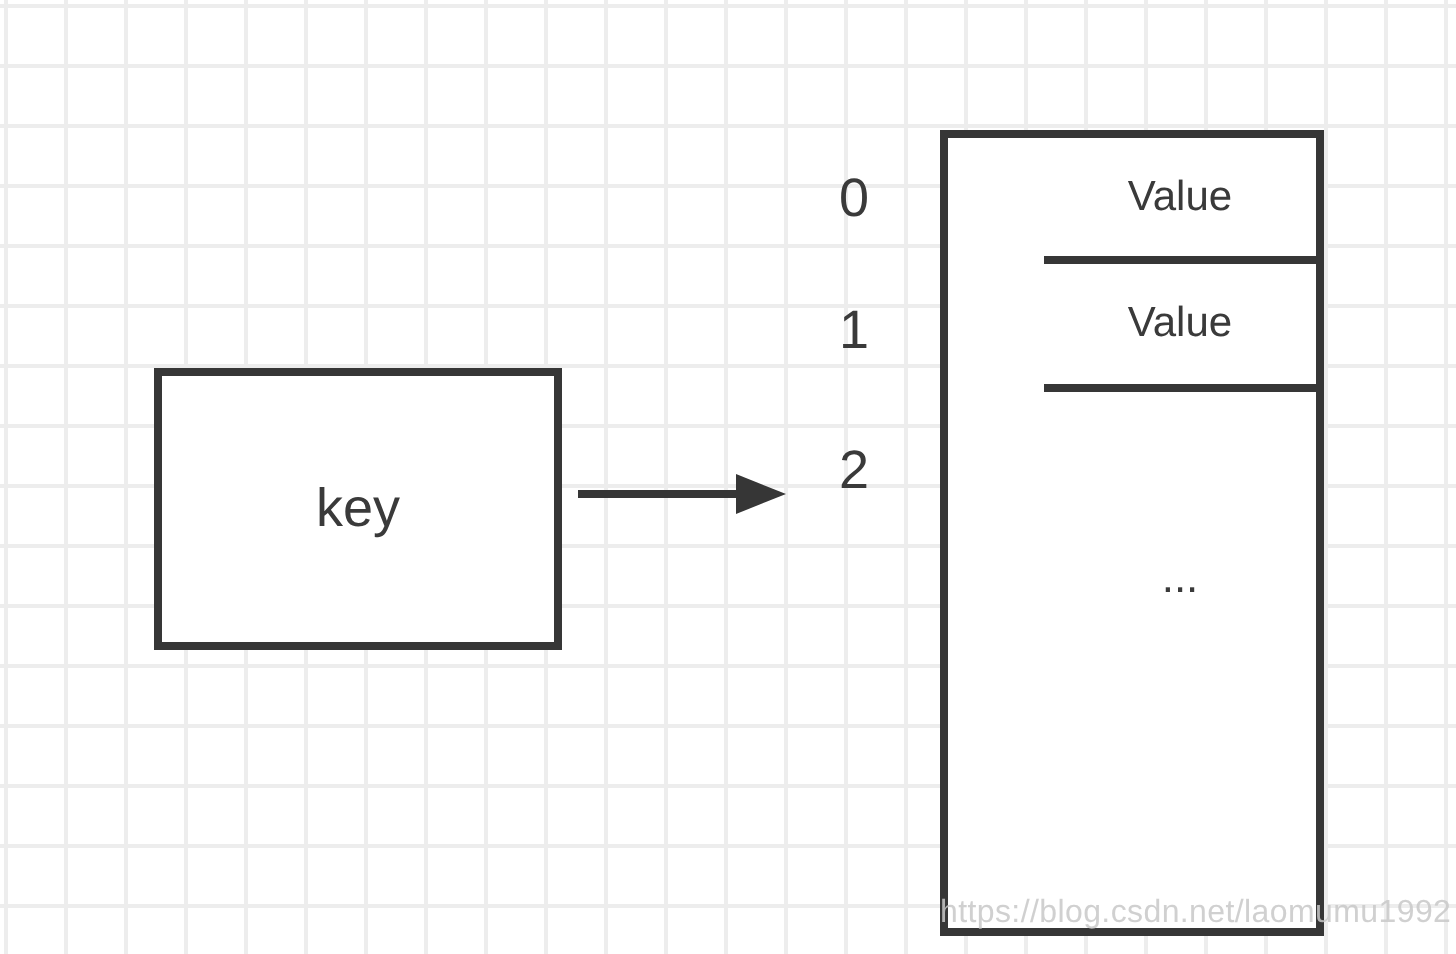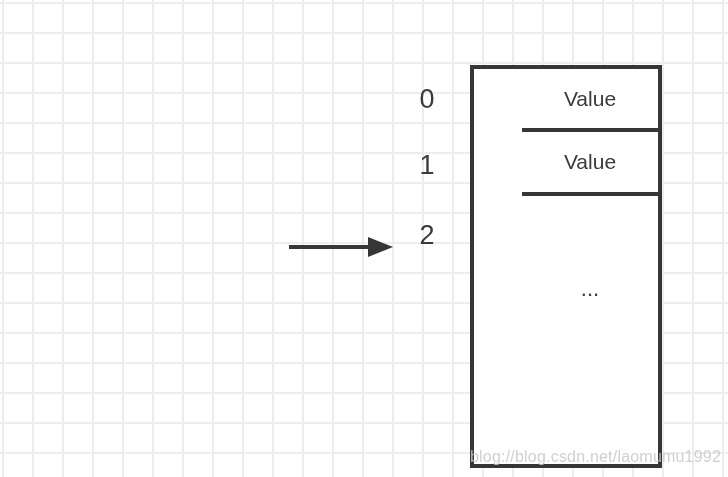--- a/index.html
+++ b/index.html
@@ -123,29 +123,32 @@
     white-space: nowrap;
     color: rgba(200, 200, 200, 0.85);
     letter-spacing: 0.2px;
   }
 </style>
 </head>
 <body>
 
 <div class="canvas">
 
+  <div class="key-box">
+    <span class="label">key</span>
+  </div>
 
   <div class="arrow-line"></div>
   <div class="arrow-head"></div>
 
   <div class="index-label index-0">0</div>
   <div class="index-label index-1">1</div>
   <div class="index-label index-2">2</div>
 
   <div class="array-table">
     <div class="array-cell cell-0">Value</div>
     <div class="array-cell cell-1">Value</div>
     <div class="array-cell cell-2">...</div>
   </div>
 
-  <div class="watermark">blog://blog.csdn.net/laomumu1992</div>
+  <div class="watermark">https://blog.csdn.net/laomumu1992</div>
 
 </div>
 
 </body></html>

